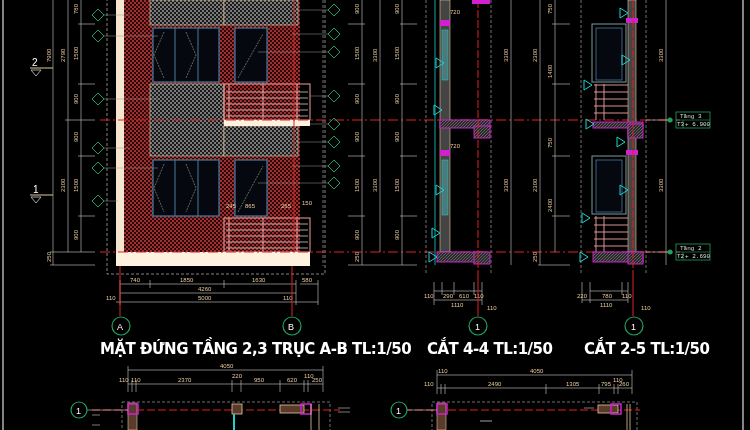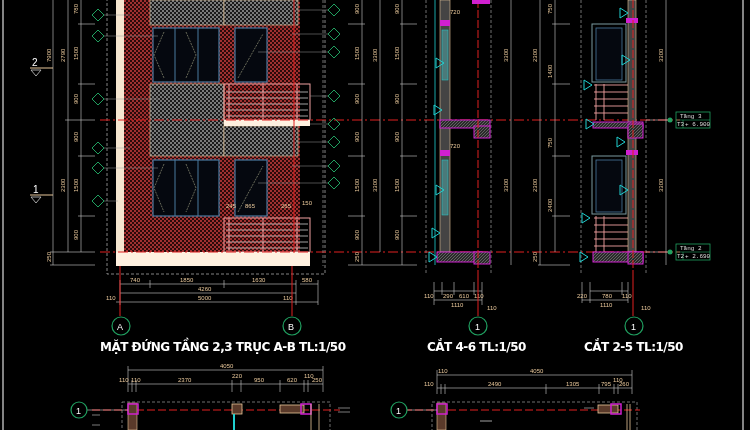--- a/index.html
+++ b/index.html
@@ -1,18 +1,18 @@
 <!DOCTYPE html>
 <html><head>
 <meta charset="utf-8">
 <style>
   html, body { margin:0; padding:0; background:#000; }
   body { width:750px; height:430px; overflow:hidden; position:relative; font-family:"Liberation Sans", sans-serif; }
   #cad { position:absolute; left:0; top:0; width:750px; height:430px; }
-  .title { position:absolute; color:#fff; font-family:"DejaVu Sans", sans-serif; font-weight:bold; font-size:12px; letter-spacing:-0.5px; white-space:nowrap; }
+  .title { position:absolute; color:#fff; font-family:"DejaVu Sans", sans-serif; font-weight:bold; font-size:15px; letter-spacing:-0.5px; white-space:nowrap; }
   .dim { font-family:"Liberation Sans", sans-serif; font-size:6px; fill:#e8c79a; }
   .lvl { font-family:"Liberation Sans", sans-serif; font-size:10px; fill:#fff; }
   .axis-t { font-family:"Liberation Sans", sans-serif; font-size:9px; fill:#fff; }
   .tag { font-family:"Liberation Mono", monospace; font-size:6px; fill:#ddd; }
 </style>
 </head>
 <body>
 
 <svg id="cad" viewBox="0 0 750 430" xmlns="http://www.w3.org/2000/svg">
   <defs>
@@ -498,14 +498,14 @@
     <line x1="584" y1="408" x2="594" y2="408" stroke="#ccc" stroke-width="0.6"></line>
     <line x1="404" y1="410" x2="437" y2="410" stroke="#ccc" stroke-width="0.6"></line>
     <g>
       <circle cx="399" cy="410" r="8" fill="#000" stroke="#20a060" stroke-width="1.2"></circle>
       <text class="axis-t" x="396" y="414">1</text>
     </g>
   </g>
 </svg>
 
 <div class="title" style="left:100px; top:340px;">MẶT ĐỨNG TẦNG 2,3 TRỤC A-B TL:1/50</div>
-<div class="title" style="left:427px; top:340px;">CẮT 4-6 TL:1/50</div>
+<div class="title" style="left:427px; top:340px;">CẮT 4-4 TL:1/50</div>
 <div class="title" style="left:584px; top:340px;">CẮT 2-5 TL:1/50</div>
 
 </body></html>

